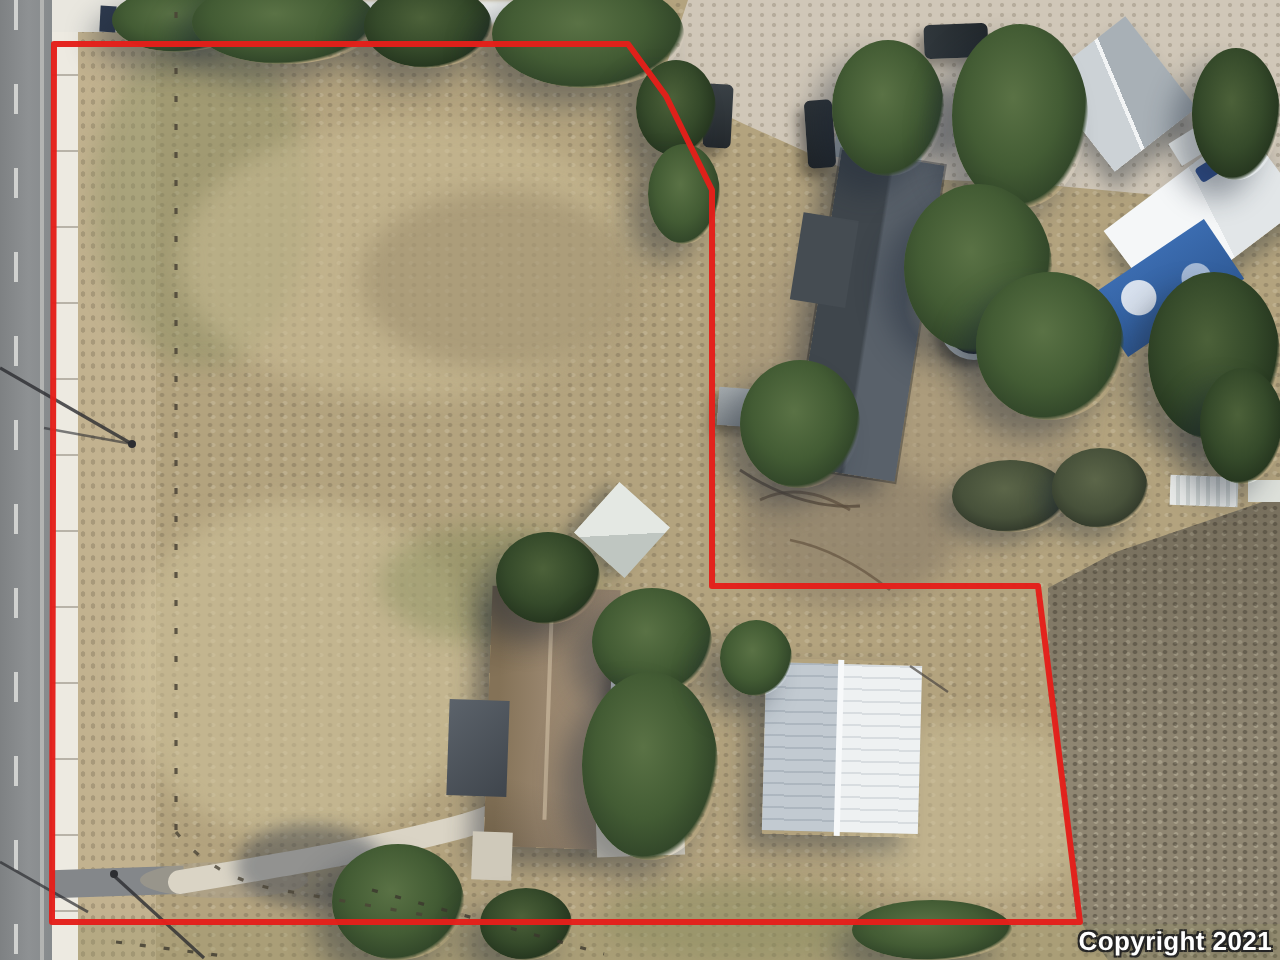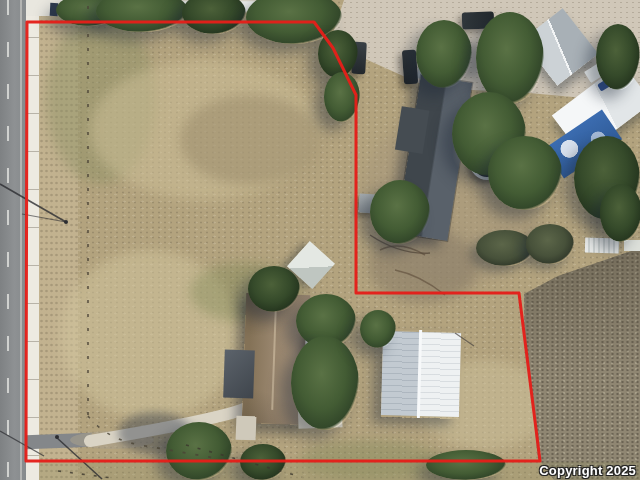--- a/index.html
+++ b/index.html
@@ -228,16 +228,16 @@
     <path d="M 22,214 L 66,222" stroke="#2c2d31" stroke-width="1.2" opacity=".6"></path>
     <circle cx="66" cy="222" r="2" fill="#2c2d31"></circle>
     <path d="M 0,431 L 44,456" stroke="#2c2d31" stroke-width="1.4" opacity=".7"></path>
     <path d="M 56,437 L 102,479" stroke="#2c2d31" stroke-width="1.6" opacity=".8"></path>
     <circle cx="57" cy="437" r="2" fill="#2c2d31"></circle>
     <path d="M 455,333 L 474,346" stroke="#4a4540" stroke-width="1.2" opacity=".7"></path>
     <polygon points="27,22 314,22 333,48 356,95 356,293 519,293 540,461 26,461" fill="none" stroke-width="3" stroke-linejoin="round" opacity=".97" style="stroke:var(--color-boundary,#e41f1a)"></polygon>
   </svg>
 
   <div class="abs wm">
-    <div>Copyright 2025</div>
+    <div>Copyright 2021</div>
   </div>
 
 </div>
 
 </body></html>

